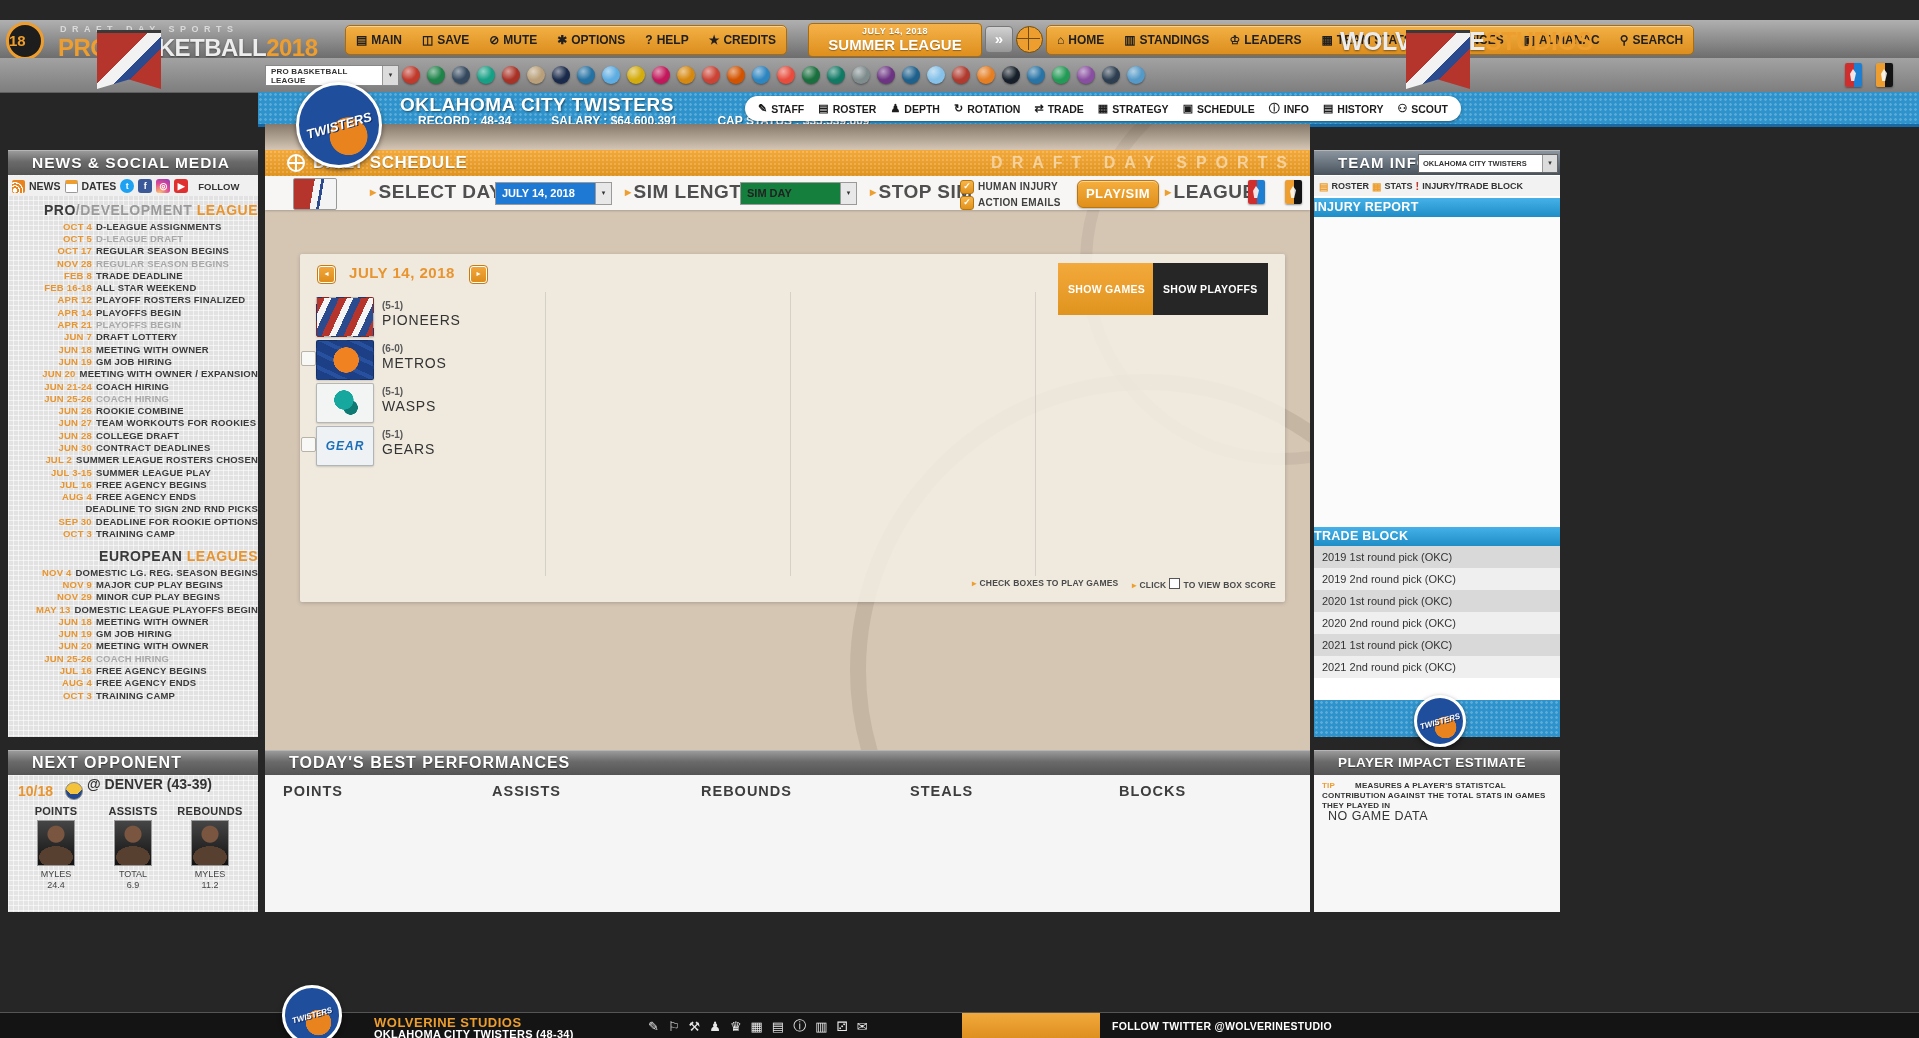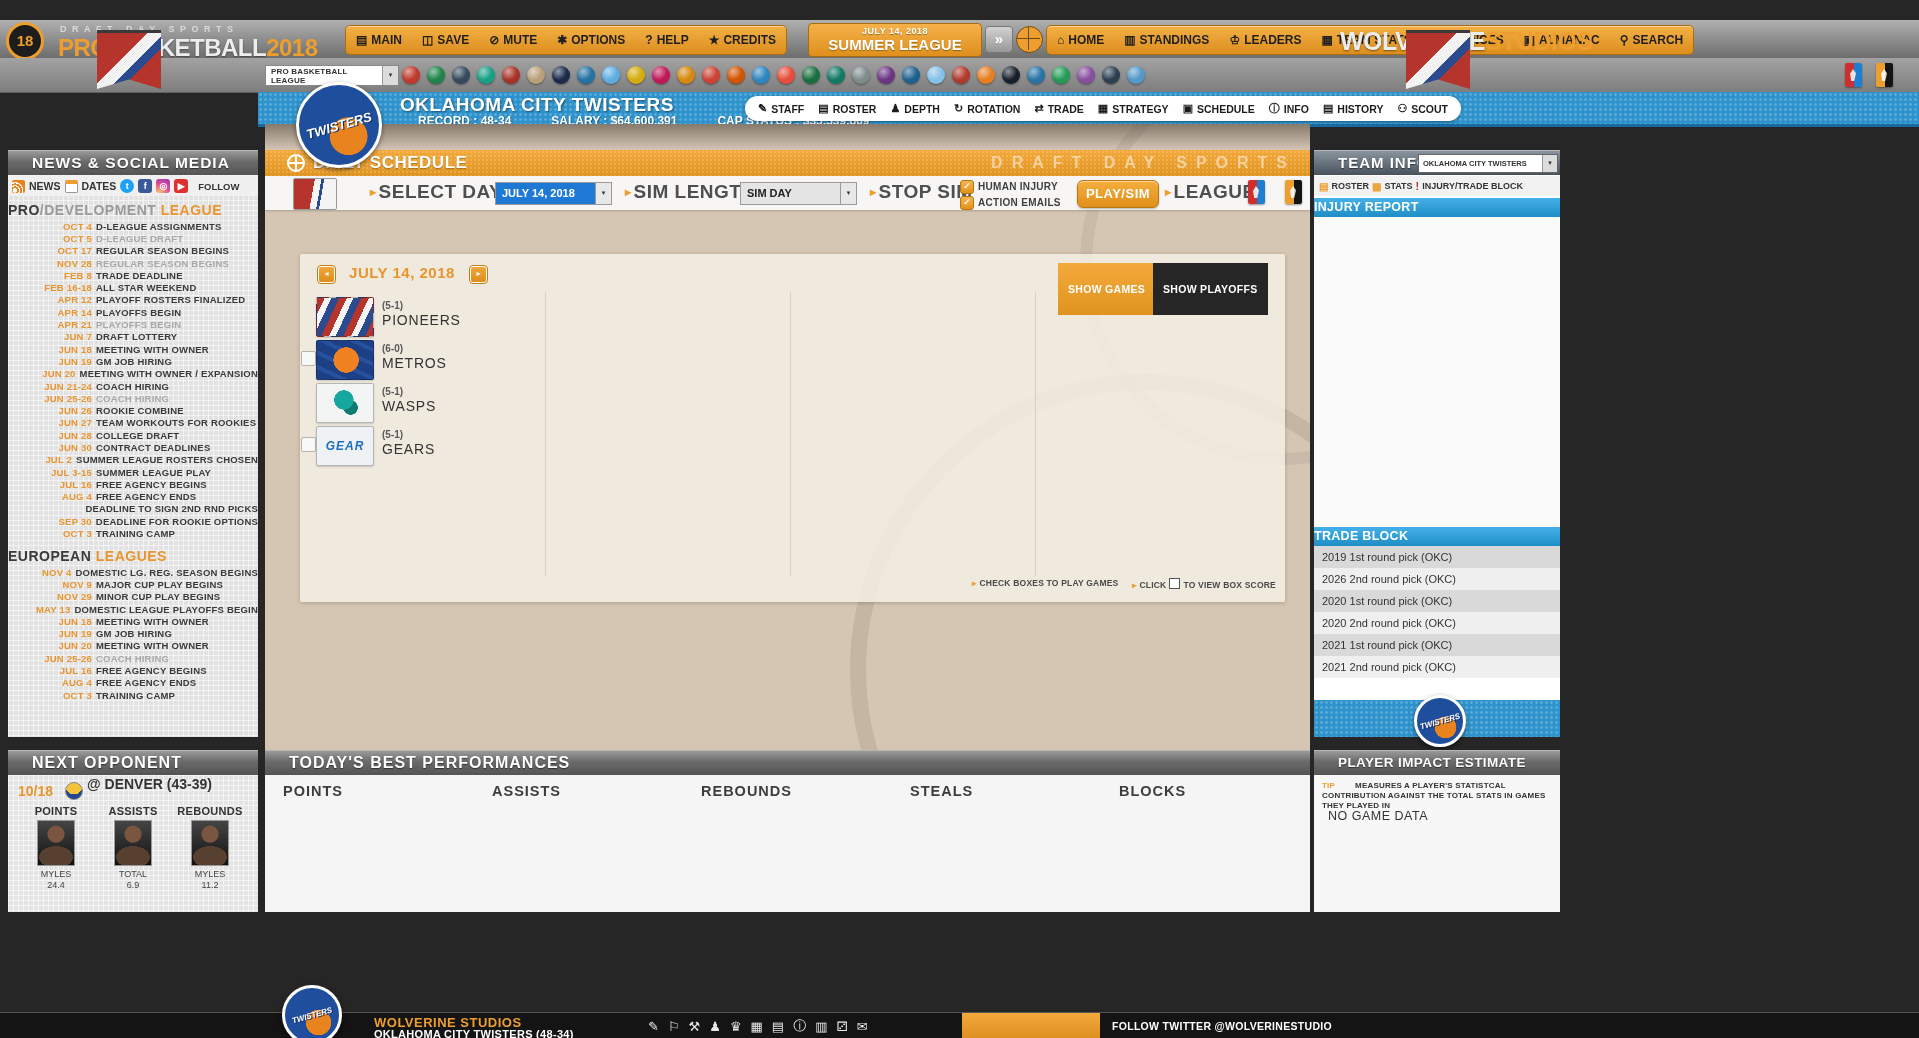--- a/index.html
+++ b/index.html
@@ -10,21 +10,21 @@
   
   #titlebar{left:0;top:0;width:1919px;height:20px;background:#fff;color:#111}
   #titlebar .wicon{left:6px;top:3px;width:12px;height:12px;border-radius:50%;background:#222;border:2px solid #ED9E2E}
   #titlebar .t1{left:28px;top:0;line-height:20px;font-size:12px}
   #titlebar .t2{left:220px;top:0;line-height:20px;font-size:12px}
   #wctrl{right:0;top:0;display:flex}
   #wctrl span{width:30px;height:20px;text-align:center;line-height:19px;font-size:11px;color:#333}
 
   
   #nav{left:0;top:20px;width:1919px;height:38px;background:linear-gradient(#b0b0b0,#6d6d6d);border-bottom:1px solid #4f4f4f}
-  #badge18{left:6px;top:2px;width:32px;height:32px;border-radius:50%;background:#1d1d1d;border:3px solid #ED9E2E;color:#ED9E2E;font-weight:bold;font-size:15px;text-align:center;line-height:32px}
+  #badge18{left:6px;top:2px;width:32px;height:32px;border-radius:50%;background:#1d1d1d;border:3px solid #ED9E2E;color:#ED9E2E;font-weight:bold;font-size:15px;text-align:left;line-height:32px}
   #tagline{left:60px;top:4px;font-size:9px;font-weight:bold;letter-spacing:5.5px;color:#d9d9d9}
   #biglogo{left:58px;top:14px;font-size:24px;font-weight:800;letter-spacing:-.5px;white-space:nowrap}
   #biglogo .p1{color:#ED9E2E}#biglogo .p2{color:#ededed;text-shadow:0 1px 2px rgba(0,0,0,.4)}#biglogo .p3{color:#ED9E2E}
   .mgrp{top:5px;height:28px;display:flex;align-items:center;background:linear-gradient(#F3B044,#DC8E1E);border:1px solid #a96c10;border-radius:5px;box-shadow:inset 0 1px 0 rgba(255,255,255,.45)}
   .mitem{display:flex;align-items:center;padding:0 10px;height:100%;cursor:pointer;font-size:12px;font-weight:bold;color:#1f1f1f;white-space:nowrap}
   .mitem .mic{margin-right:4px;font-size:12px}
   #grp1{left:345px}#grp2{left:1046px}
   #phase{left:808px;top:3px;width:172px;height:32px;border-radius:4px;background:linear-gradient(#F5B24A,#DE8F1C);border:1px solid #a96c10;text-align:center;color:#fff}
   #phase .pd{font-size:9px;font-weight:bold;letter-spacing:.5px;margin-top:2px;text-shadow:0 1px 1px rgba(0,0,0,.35)}
   #phase .pl{font-size:15px;font-weight:bold;text-shadow:0 1px 1px rgba(0,0,0,.35)}
@@ -72,21 +72,21 @@
   #ltabs{left:0;top:26px;width:250px;height:20px;background:#f0f0f0;display:flex;align-items:center;padding-left:4px;box-sizing:border-box;gap:4px}
   .ttxt{font-size:10.5px;font-weight:bold;color:#333}
   .rss{width:13px;height:13px;border-radius:2px;background:radial-gradient(circle at 22% 80%,#fff 0 2px,transparent 2.5px),radial-gradient(circle at 22% 80%,transparent 0 4px,#fff 4px 5px,transparent 5.5px 7px,#fff 7px 8px,transparent 8.5px),#E8831D}
   .cal{width:13px;height:13px;background:#fff;border:1px solid #999;box-sizing:border-box;border-top:4px solid #ED9E2E;border-radius:2px}
   .soc{width:14px;height:14px;border-radius:3px;color:#fff;font-size:9px;font-weight:bold;text-align:center;line-height:14px}
   .soc.tw{background:#1da1f2;border-radius:50%}
   .soc.fb{background:#3b5998}
   .soc.ig{background:radial-gradient(circle at 25% 100%,#fdc468,#df4996 55%,#8a3ab9)}
   .soc.yt{background:#e02f2f}
   #lfollow{font-size:9.5px;font-weight:bold;color:#333;margin-left:6px}
-  .lhead{position:absolute;left:0;width:250px;text-align:left;font-size:14px;font-weight:bold;letter-spacing:.5px;white-space:nowrap}
+  .lhead{position:absolute;left:0;width:250px;text-align:right;font-size:14px;font-weight:bold;letter-spacing:.5px;white-space:nowrap}
   .lhead .h1{color:#3a3a3a}.lhead .h2{color:#9a9a9a}.lhead .h3{color:#E8952F}
   #proHead{top:52px}
   .evlist{position:absolute;left:0;width:250px}
   #proList{top:70px}
   #euroHead{top:398px}
   #euroList{top:416px}
   .ev{display:flex;height:12.3px;align-items:center}
   .evd{width:84px;text-align:right;margin-right:4px;color:#E8952F;font-size:9.5px;font-weight:bold;letter-spacing:.2px;white-space:nowrap}
   .evl{color:#3a3a3a;font-size:9.5px;font-weight:bold;letter-spacing:.2px;white-space:nowrap}
   .evl[data-dim]{color:#a8a8a8}
@@ -104,21 +104,21 @@
   #dsbar .wm{margin-left:auto;margin-right:14px;color:rgba(255,255,255,.5);font-size:16px;font-weight:bold;letter-spacing:9px;white-space:nowrap}
   #ctrls{left:0;top:52px;width:1045px;height:34px;background:rgba(250,250,250,.93);z-index:2;box-shadow:0 1px 2px rgba(0,0,0,.2)}
   #tflag{left:28px;top:2px;width:42px;height:30px;background:linear-gradient(100deg,#b5342c 0 44%,#f4f4f4 44% 58%,#2c4a8e 58% 64%,#f4f4f4 64%);border:1px solid #999;border-radius:2px}
   .clabel{top:5px;font-size:19px;font-weight:600;color:#4f4f4f;letter-spacing:.5px;white-space:nowrap}
   .clabel b{color:#ED9E2E;font-size:12px;vertical-align:2px;margin-right:2px}
   #lblDay{left:105px}#lblSim{left:360px}#lblStop{left:605px}#lblLg{left:900px}
   .combo{top:6px;width:115px;height:21px;display:flex;border:1px solid #9a9a9a}
   .combo .cval{flex:1;font-size:11px;font-weight:bold;line-height:20px;padding-left:6px;white-space:nowrap}
   .combo .carr{width:15px;text-align:center;font-size:7px;line-height:20px;color:#333;border-left:1px solid #9a9a9a;background:#e8e8e8}
   #cmbDay{left:230px}#cmbDay .cval{background:#1D79D4;color:#fff}
-  #cmbSim{left:475px}#cmbSim .cval{background:#e5e5e5;color:#222}
+  #cmbSim{left:475px}#cmbSim .cval{background:#15803d;color:#222}
   #cbstack{left:695px;top:3px}
   .cbrow{display:flex;align-items:center;height:15px;margin-bottom:1px}
   .ocb{width:12px;height:12px;background:linear-gradient(#f7b54a,#e1921c);border:1px solid #b5750f;border-radius:3px;color:#fff;font-size:9px;line-height:11px;text-align:center;font-weight:bold;margin-right:4px}
   .cblbl{font-size:10px;font-weight:bold;color:#3f3f3f;letter-spacing:.3px}
   #playbtn{left:812px;top:4px;width:80px;height:26px;background:linear-gradient(#F5AE3E,#E08F1A);border:1px solid #b87713;border-radius:6px;color:#fff;font-size:13px;font-weight:bold;text-align:center;line-height:25px;letter-spacing:.5px;box-shadow:inset 0 1px 0 rgba(255,255,255,.5),0 1px 2px rgba(0,0,0,.25)}
   #cbadges{left:983px;top:4px;display:flex;gap:20px}
 
   
   #panel{left:35px;top:130px;width:985px;height:348px;z-index:2;background:rgba(243,238,229,.85);box-shadow:0 1px 4px rgba(0,0,0,.2);border-radius:2px}
   .dbtn{top:12px;width:15px;height:15px;background:linear-gradient(#f2a63a,#dd8d1b);border:1px solid #fff;outline:1px solid #c27c12;border-radius:3px;color:#fff;font-size:8px;line-height:14px;text-align:center}
@@ -679,21 +679,21 @@
       <span class="ttxt">STATS</span>
       <span class="bang">!</span>
       <span class="ttxt">INJURY/TRADE BLOCK</span>
     </div>
     <div id="injHead" class="bluehead">INJURY REPORT</div>
     <div id="injPanel" class="abs"></div>
     <div id="trdHead" class="bluehead">TRADE BLOCK</div>
     <div id="picks" class="abs">
 
     <div class="pick">2019 1st round pick (OKC)</div>
-        <div class="pick">2026 2nd round pick (OKC)</div>
+        <div class="pick">2019 2nd round pick (OKC)</div>
         <div class="pick">2020 1st round pick (OKC)</div>
         <div class="pick">2020 2nd round pick (OKC)</div>
         <div class="pick">2021 1st round pick (OKC)</div>
         <div class="pick">2021 2nd round pick (OKC)</div>
       </div>
     <div id="rblue" class="abs">
       <div id="rblogo" class="twlogo abs">
           <i>TWISTERS</i>
         </div>
     </div>

